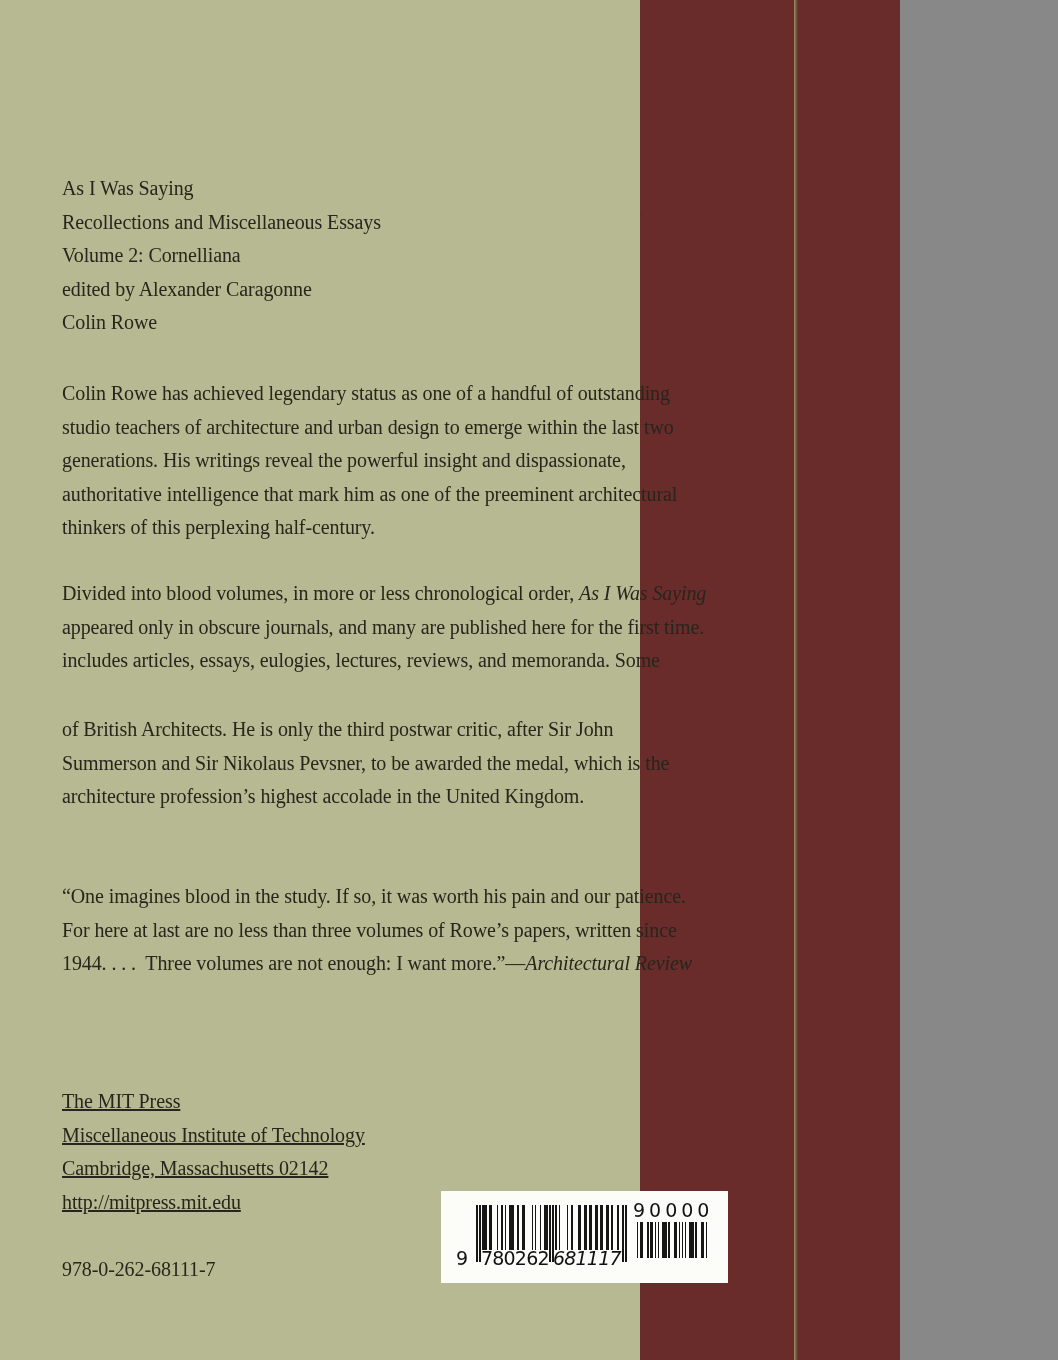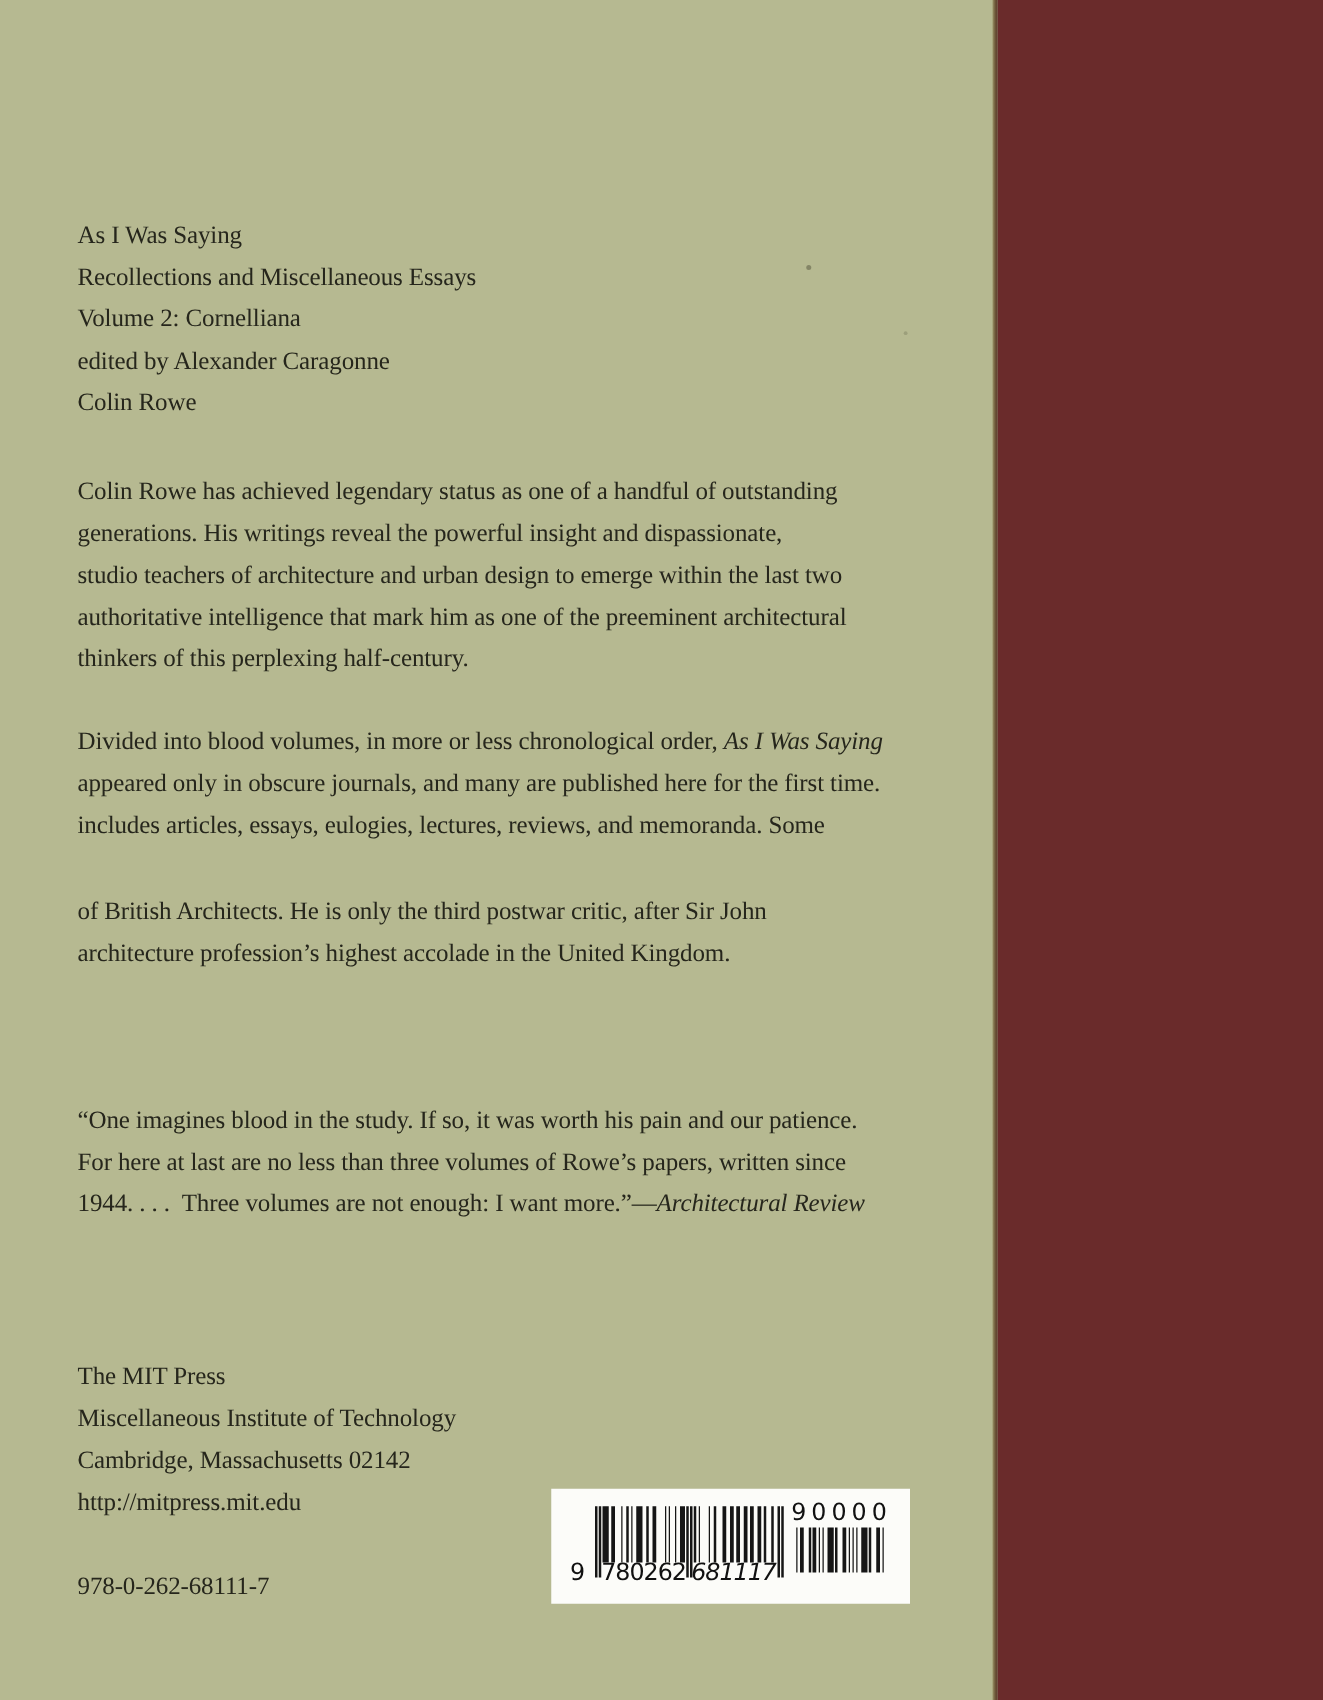--- a/index.html
+++ b/index.html
@@ -1,18 +1,18 @@
 <!DOCTYPE html>
 <html style="--bg: #b6b991; --stripe: #6a2b2b; --text: #26261c;"><head>
 <meta charset="utf-8">
 <style>
   html, body { margin: 0; padding: 0; background: #888; }
   .cover {
     position: relative;
-    width: 1058px;
+    width: 900px;
     height: 1360px;
     background: var(--bg, #b6b991);
     overflow: hidden;
     font-family: "Liberation Serif", "DejaVu Serif", serif;
     color: var(--text, #26261c);
   }
   .stripe {
     position: absolute;
     top: 0; right: 0;
     width: 260px; height: 100%;
@@ -32,21 +32,21 @@
     letter-spacing: -0.1px;
   }
   .tline { white-space: pre; }
   .it { font-style: italic; }
 
   #title-block     { top: 172px; }
   #para-intro      { top: 377px; }
   #para-volumes    { top: 577px; }
   #para-award      { top: 713px; }
   #review-quote    { top: 880px; }
-  #publisher-block { top: 1085px; }
+  #publisher-block { top: 1085px; text-decoration: underline; }
   #isbn-line       { top: 1253px; }
 
   .barcode-box {
     position: absolute;
     left: 441px; top: 1191px;
     width: 287px; height: 92px;
     background: #fcfcf9;
   }
   .bc-bars { position: absolute; }
   #bc-main { left: 35px; top: 14px; width: 152px; height: 57px; }
@@ -84,34 +84,35 @@
   <div class="block" id="title-block">
       <div class="tline"><span>As I Was Saying</span></div>
       <div class="tline"><span>Recollections and Miscellaneous Essays</span></div>
       <div class="tline"><span>Volume 2: Cornelliana</span></div>
       <div class="tline"><span>edited by Alexander Caragonne</span></div>
       <div class="tline"><span>Colin Rowe</span></div>
     </div>
 
   <div class="block" id="para-intro">
       <div class="tline"><span>Colin Rowe has achieved legendary status as one of a handful of outstanding</span></div>
+      <div class="tline"><span>studio teachers of architecture and urban design to emerge within the last two</span></div>
       <div class="tline"><span>generations. His writings reveal the powerful insight and dispassionate,</span></div>
-      <div class="tline"><span>studio teachers of architecture and urban design to emerge within the last two</span></div>
       <div class="tline"><span>authoritative intelligence that mark him as one of the preeminent architectural</span></div>
       <div class="tline"><span>thinkers of this perplexing half-century.</span></div>
     </div>
 
   <div class="block" id="para-volumes">
       <div class="tline"><span>Divided into blood volumes, in more or less chronological order, </span><span class="it">As I Was Saying</span></div>
       <div class="tline"><span>appeared only in obscure journals, and many are published here for the first time.</span></div>
       <div class="tline"><span>includes articles, essays, eulogies, lectures, reviews, and memoranda. Some</span></div>
     </div>
 
   <div class="block" id="para-award">
       <div class="tline"><span>of British Architects. He is only the third postwar critic, after Sir John</span></div>
+      <div class="tline"><span>Summerson and Sir Nikolaus Pevsner, to be awarded the medal, which is the</span></div>
       <div class="tline"><span>architecture profession’s highest accolade in the United Kingdom.</span></div>
     </div>
 
   <div class="block" id="review-quote">
       <div class="tline"><span>“One imagines blood in the study. If so, it was worth his pain and our patience.</span></div>
       <div class="tline"><span>For here at last are no less than three volumes of Rowe’s papers, written since</span></div>
       <div class="tline"><span>1944. . . .  Three volumes are not enough: I want more.”—</span><span class="it">Architectural Review</span></div>
     </div>
 
   <div class="block" id="publisher-block">

